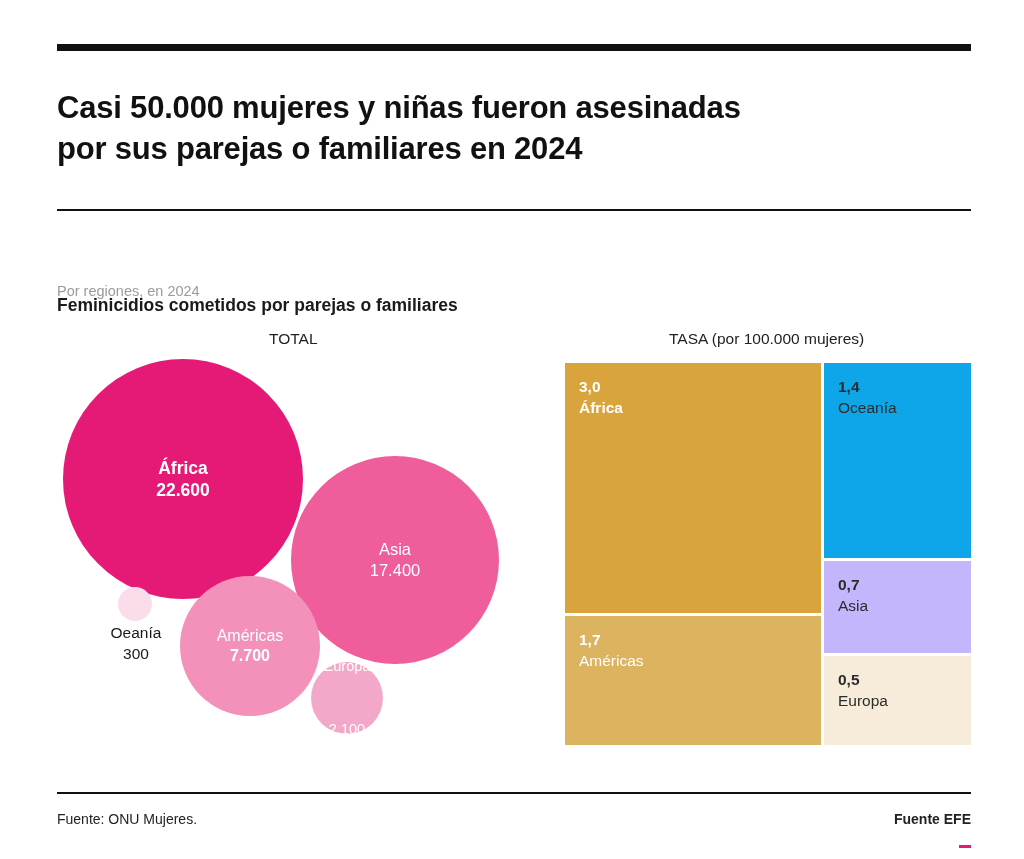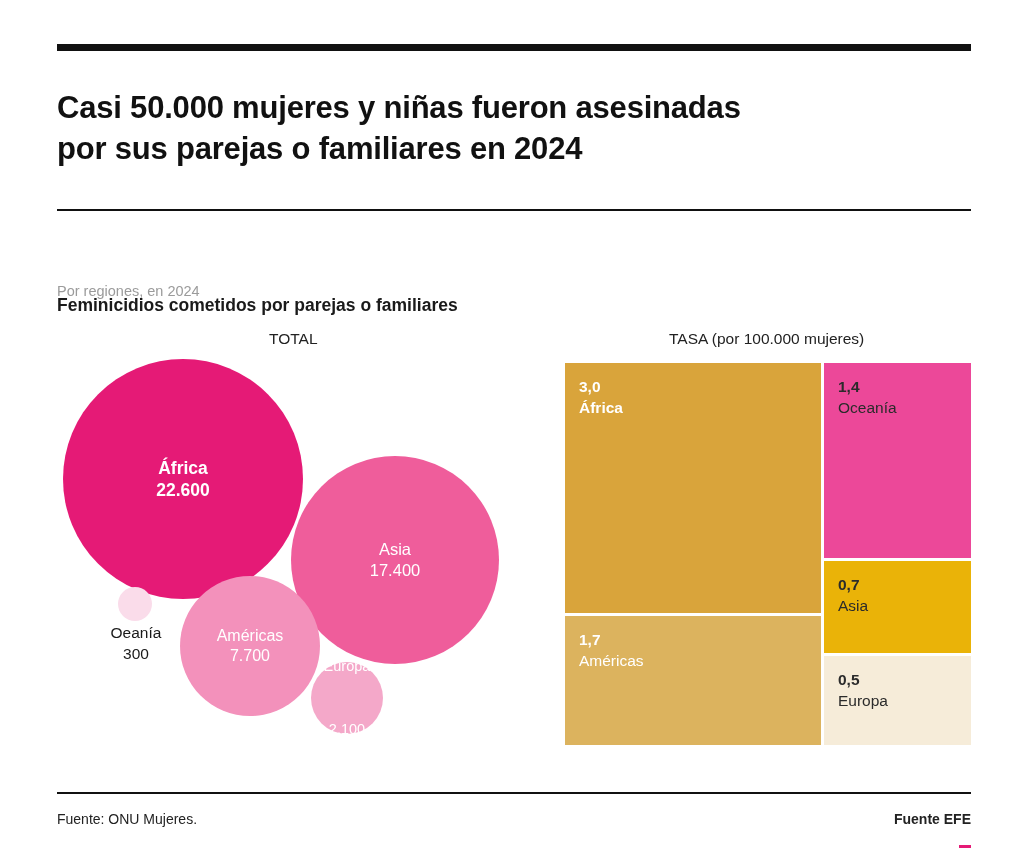--- a/index.html
+++ b/index.html
@@ -121,21 +121,21 @@
   #bubble-asia .b-val { font-weight: normal; }
   
   #bubble-americas {
     left: 123px; top: 221px;
     width: 140px; height: 140px;
     background: #f391bb;
     color: #ffffff;
     font-size: 16px;
   }
   #bubble-americas .b-name { font-weight: normal; }
-  #bubble-americas .b-val { font-weight: normal; }
+  #bubble-americas .b-val { font-weight: bold; }
   
   #bubble-europa {
     left: 254px; top: 307px;
     width: 72px; height: 72px;
     background: #f4a8c9;
     color: #ffffff;
     font-size: 14.5px;
   }
   #bubble-europa .b-name { font-weight: normal; }
   #bubble-europa .b-val { font-weight: normal; margin-top: 44px; }
@@ -183,27 +183,27 @@
   #tile-africa .t-name { font-weight: bold; }
   #tile-americas {
     left: 0; top: 253px;
     width: 256px; height: 129px;
     background: #dcb35e;
     color: #ffffff;
   }
   #tile-oceania {
     left: 259px; top: 0;
     width: 147px; height: 195px;
-    background: #ec4899;
+    background: #0ea5e9;
     color: #2b2b2b;
   }
   #tile-asia {
     left: 259px; top: 198px;
     width: 147px; height: 92px;
-    background: #eab308;
+    background: #c4b5fd;
     color: #2b2b2b;
   }
   #tile-europa {
     left: 259px; top: 293px;
     width: 147px; height: 89px;
     background: #f6ecd9;
     color: #2b2b2b;
   }
 
   

